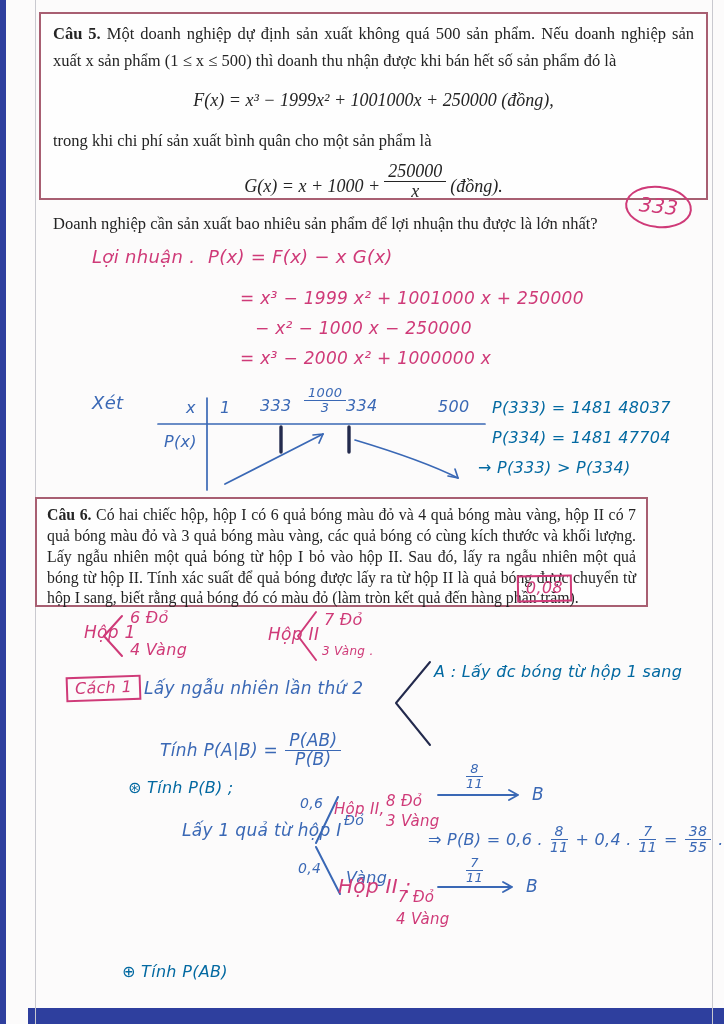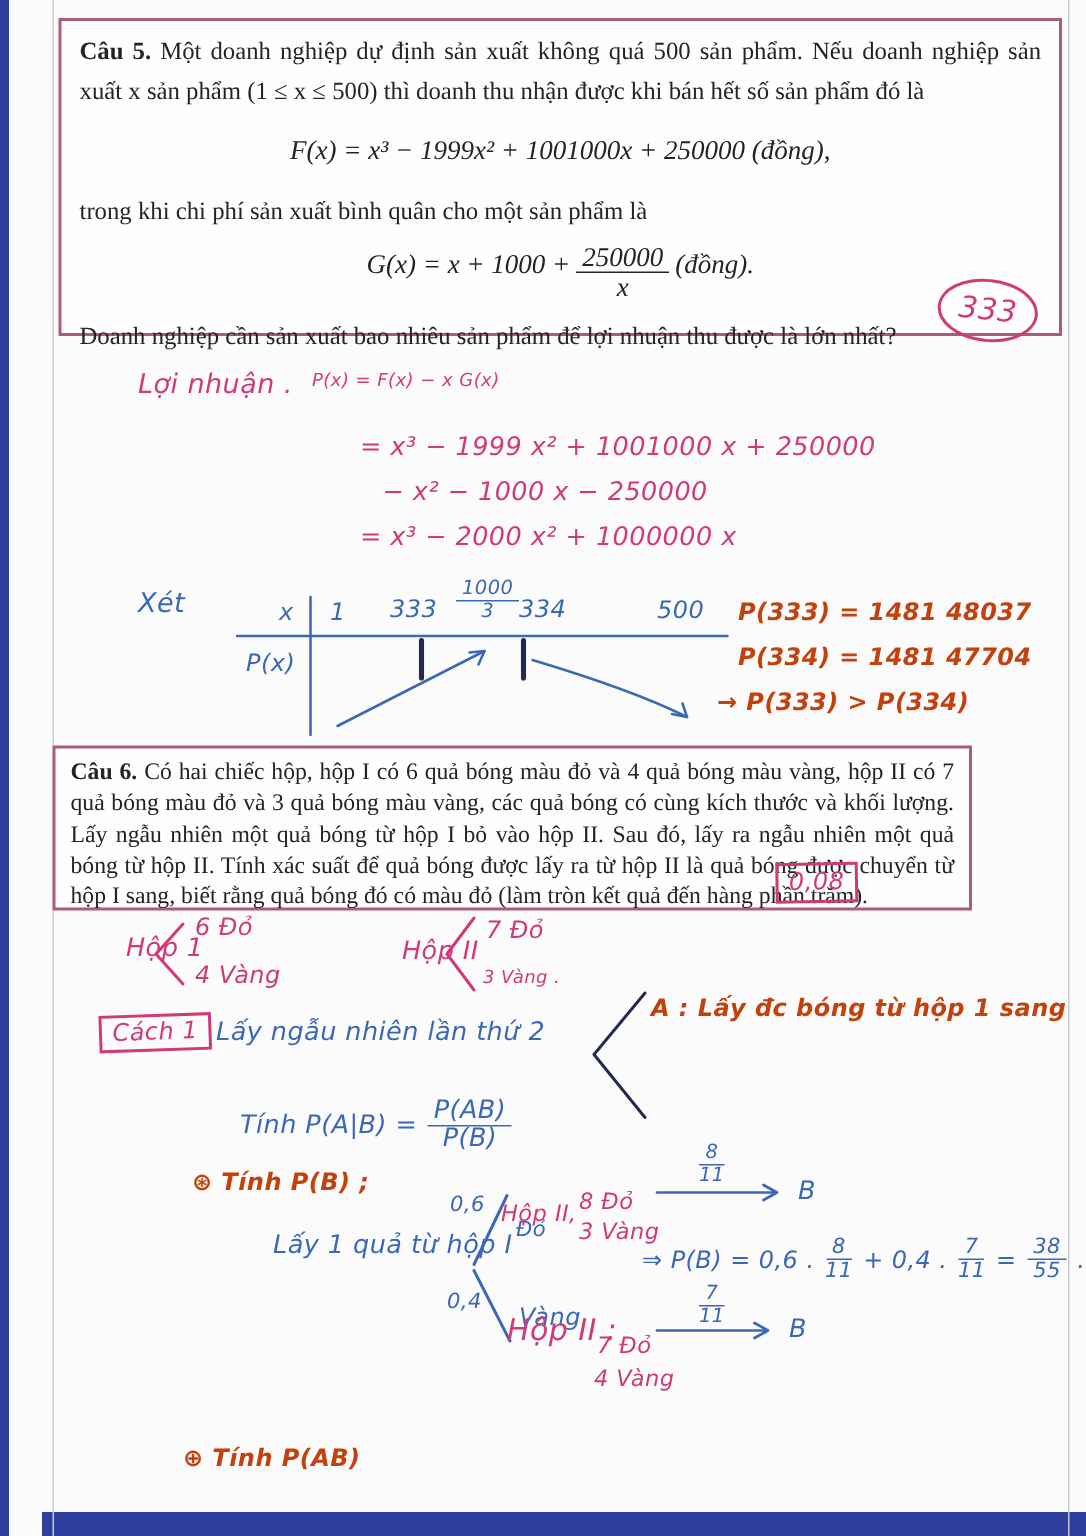--- a/index.html
+++ b/index.html
@@ -12,60 +12,60 @@
   .qbox{position:absolute;border:2px solid #a85f72;background:#fefefe;padding:7px 12px;
         font-size:16.5px;line-height:1.62;text-align:justify;}
   .qbox .qlabel{font-weight:bold;}
   .formula{text-align:center;font-size:18px;font-style:italic;}
   .frac{display:inline-flex;flex-direction:column;align-items:center;vertical-align:middle;
         line-height:1.05;margin:0 4px;}
   .frac .num{border-bottom:1.4px solid currentColor;padding:0 4px;}
   .hw{font-family:"DejaVu Sans",sans-serif;font-style:italic;letter-spacing:.3px;white-space:nowrap;}
   .pink{color:#cf3a78;}
   .blue{color:#3a68b5;}
-  .dark{color:#c2410c;font-weight:bold;}
+  .dark{color:#0369a1;}
   .circle-answer{border:2.2px solid #cf3a78;border-radius:50%;padding:2px 12px 4px;
         color:#cf3a78;font-size:20px;transform:rotate(6deg);display:inline-block;}
   .boxed{border:2px solid #cf3a78;padding:0 7px 2px;color:#cf3a78;display:inline-block;
         transform:rotate(-1deg);}
   .eqrow{display:inline-flex;align-items:center;gap:3px;}
   svg{display:block;}
 </style>
 </head>
 <body>
 
 <div class="page">
 
   <div class="edge-left"></div>
   <div class="edge-bottom"></div>
   <div class="scanline" style="left:35px;"></div>
   <div class="scanline" style="left:712px;"></div>
 
-  <div class="qbox" style="left:39px;top:12px;width:669px;height:212px;box-sizing:border-box;">
+  <div class="qbox" style="left:39px;top:12px;width:669px;height:188px;box-sizing:border-box;">
     <div>
       <span class="qlabel">Câu 5.</span>
       <span>Một doanh nghiệp dự định sản xuất không quá 500 sản phẩm. Nếu doanh nghiệp sản xuất</span>
       <span>x sản phẩm (1 ≤ x ≤ 500) thì doanh thu nhận được khi bán hết số sản phẩm đó là</span>
     </div>
     <div class="formula" style="margin-top:12px;">F(x) = x³ − 1999x² + 1001000x + 250000 (đồng),</div>
     <div style="margin-top:12px;">trong khi chi phí sản xuất bình quân cho một sản phẩm là</div>
-    <div class="formula" style="margin-top:8px;display:flex;justify-content:center;align-items:flex-start;">
+    <div class="formula" style="margin-top:8px;display:flex;justify-content:center;align-items:flex-end;">
       <span>G(x) = x + 1000 +</span>
       <span class="frac">
         <span class="num">250000</span>
         <span>x</span>
       </span>
       <span>(đồng).</span>
     </div>
     <div style="margin-top:10px;">Doanh nghiệp cần sản xuất bao nhiêu sản phẩm để lợi nhuận thu được là lớn nhất?</div>
     <div class="abs hw circle-answer" style="right:14px;top:172px;">333</div>
   </div>
 
   <div class="abs hw pink" style="left:92px;top:246px;font-size:18px;">Lợi nhuận .</div>
-  <div class="abs hw pink" style="left:208px;top:246px;font-size:12px;">P(x) =   F(x)  −  x G(x)</div>
+  <div class="abs hw pink" style="left:208px;top:246px;font-size:18px;">P(x) =   F(x)  −  x G(x)</div>
   <div class="abs hw pink" style="left:240px;top:288px;font-size:17px;">= x³ − 1999 x² + 1001000 x + 250000</div>
   <div class="abs hw pink" style="left:255px;top:318px;font-size:17px;">− x² − 1000 x − 250000</div>
   <div class="abs hw pink" style="left:240px;top:348px;font-size:17px;">= x³ − 2000 x² + 1000000 x</div>
 
   <div class="abs hw blue" style="left:92px;top:392px;font-size:18px;">Xét</div>
 
   <div class="abs" style="left:150px;top:386px;width:345px;height:112px;">
     <svg width="345" height="112">
       <g stroke="#3a68b5" stroke-width="1.7" fill="none" stroke-linecap="round">
         <line x1="8" y1="38" x2="335" y2="38"></line>

